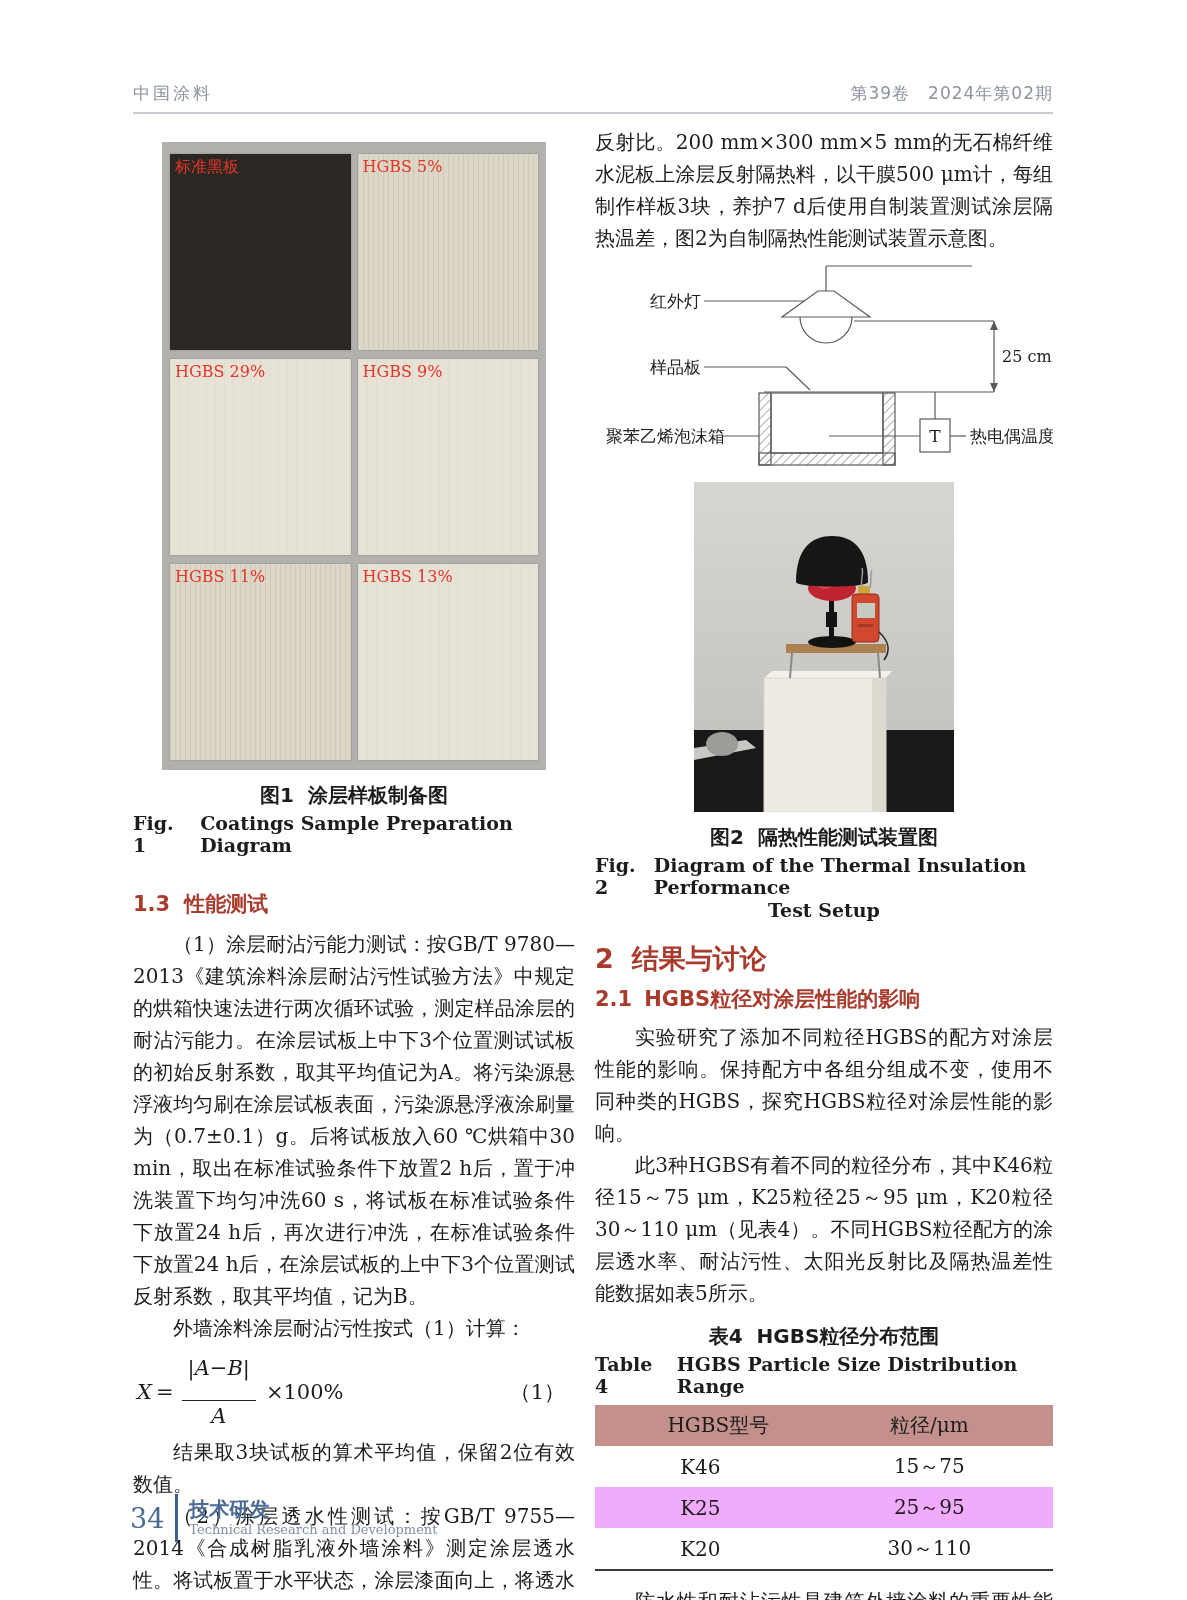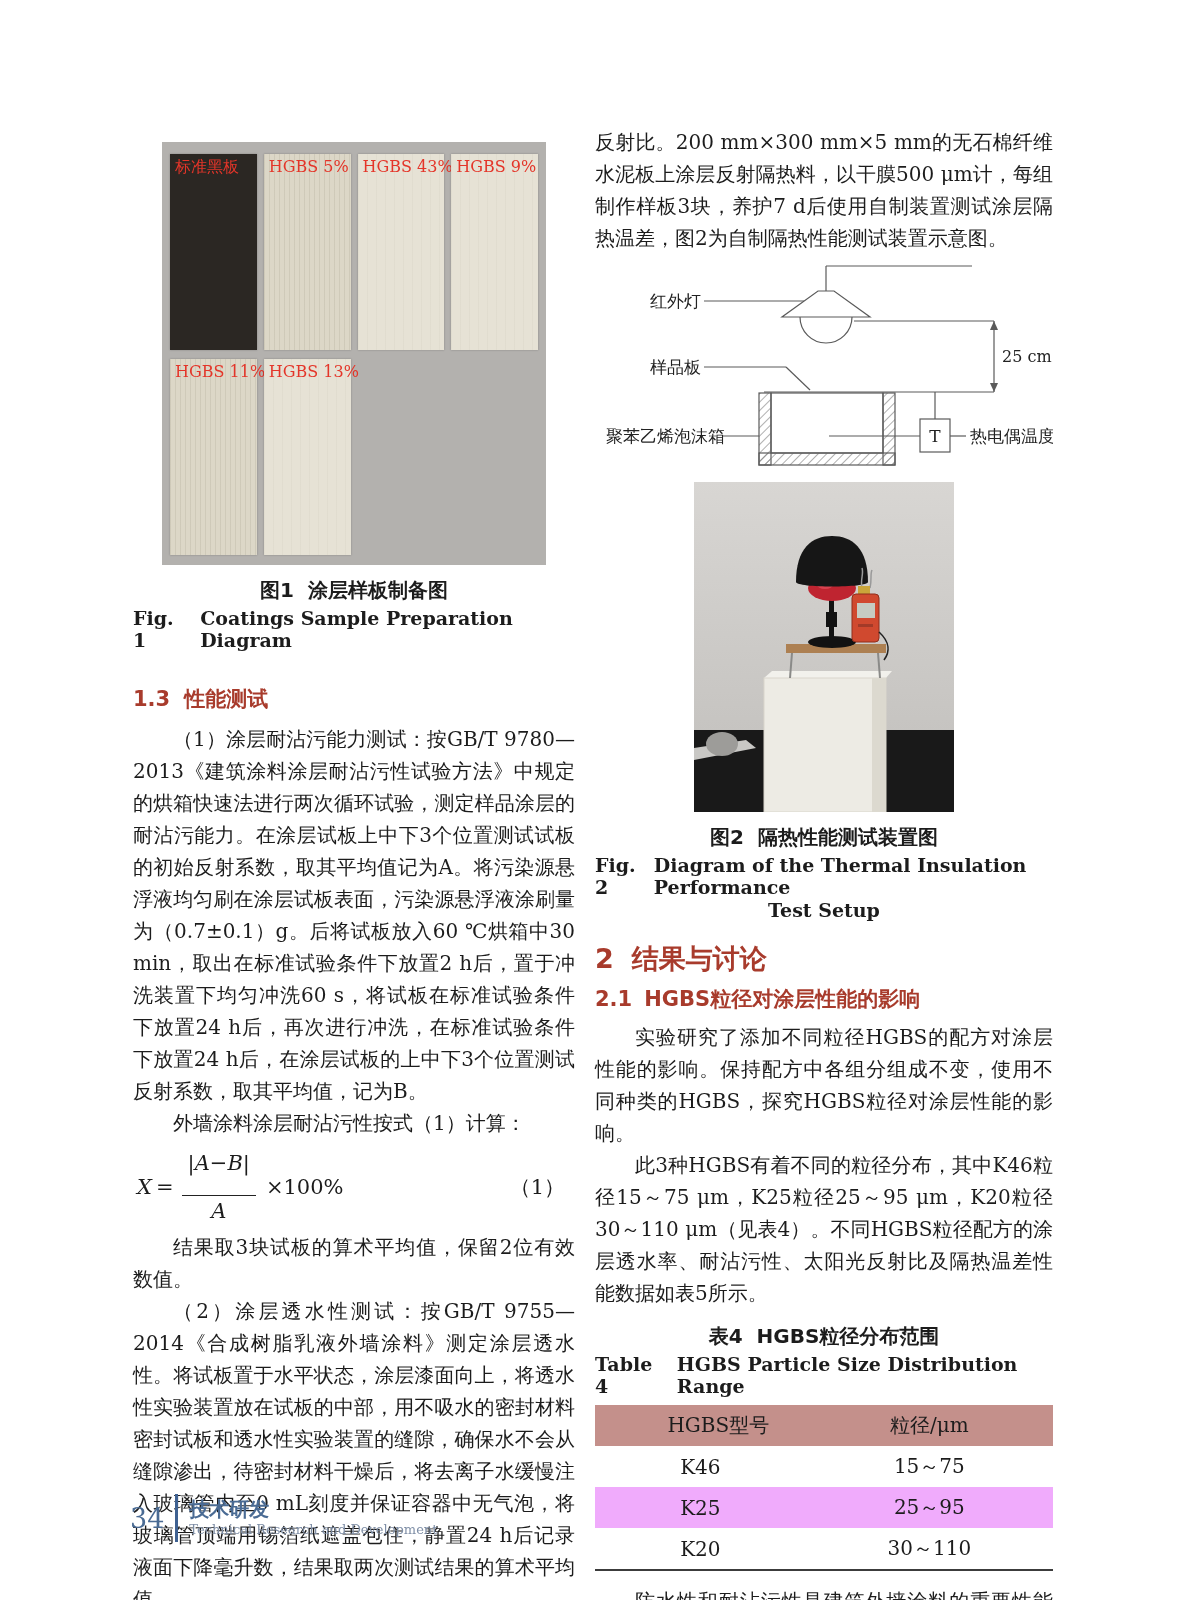--- a/index.html
+++ b/index.html
@@ -17,21 +17,21 @@
   p.body{font-size:20px;line-height:32px;text-align:justify;margin:0;}
   p.indent{text-indent:2em;}
   .secH{font-family:"DejaVu Sans","Liberation Sans",sans-serif;font-weight:bold;color:#a83b2c;
         margin:34px 0 10px 0;font-size:21px;display:flex;gap:14px;align-items:baseline;}
   .secH2{font-family:"DejaVu Sans","Liberation Sans",sans-serif;font-weight:bold;color:#a83b2c;
         margin:20px 0 6px 0;font-size:27px;display:flex;gap:18px;align-items:baseline;}
   .secH21{font-family:"DejaVu Sans","Liberation Sans",sans-serif;font-weight:bold;color:#a83b2c;
         margin:8px 0 8px 0;font-size:21px;display:flex;gap:12px;align-items:baseline;}
   
   .fig1{width:368px;margin:16px auto 0;background:#b3b1ae;padding:12px 8px 10px;
-        display:grid;grid-template-columns:repeat(4,1fr);gap:9px 7px;}
+        display:grid;grid-template-columns:repeat(2,1fr);gap:9px 7px;}
   .panel{height:196px;position:relative;box-shadow:0 0 2px rgba(0,0,0,.25);}
   .panel .lab{position:absolute;top:3px;left:5px;color:#e43529;font-size:16px;white-space:nowrap;}
   .p-black{background:#2b2723;}
   .p-cream{background:#dcd7c7;background-image:repeating-linear-gradient(90deg,rgba(90,85,60,.10) 0 1px,transparent 1px 5px);}
   .p-smooth{background:#e6e2d5;background-image:repeating-linear-gradient(90deg,rgba(90,85,60,.04) 0 1px,transparent 1px 9px);}
   .capZH{display:flex;justify-content:center;gap:14px;font-family:"DejaVu Sans","Liberation Sans",sans-serif;
          font-weight:bold;font-size:20px;margin-top:12px;}
   .capEN{display:flex;justify-content:center;gap:12px;font-weight:bold;font-size:19px;margin-top:3px;}
   .capEN2{text-align:center;font-weight:bold;font-size:19px;margin-top:1px;}
   
@@ -56,34 +56,41 @@
   .ftr .no{font-size:27px;color:#4a6b94;}
   .ftr .bar{width:3px;height:48px;background:#3f6191;}
   .ftr .zh{font-family:"DejaVu Sans","Liberation Sans",sans-serif;font-weight:bold;font-size:20px;color:#4a6b94;line-height:24px;}
   .ftr .en{font-size:13px;color:#7e8ea6;line-height:18px;}
 </style>
 </head>
 <body>
 
 <div class="page">
 
+  <div class="hdr">
+    <span>中国涂料</span>
+    <span class="right">
+      <span>第39卷</span>
+      <span>2024年第02期</span>
+    </span>
+  </div>
 
   <div class="cols">
 
     <div class="colL">
 
       <div class="fig1">
         <div class="panel p-black">
           <span class="lab">标准黑板</span>
         </div>
         <div class="panel p-cream">
           <span class="lab">HGBS 5%</span>
         </div>
         <div class="panel p-smooth">
-          <span class="lab">HGBS 43%</span>
+          <span class="lab">HGBS 29%</span>
         </div>
         <div class="panel p-smooth">
           <span class="lab">HGBS 9%</span>
         </div>
         <div class="panel p-cream">
           <span class="lab">HGBS 11%</span>
         </div>
         <div class="panel p-smooth">
           <span class="lab">HGBS 13%</span>
         </div>

